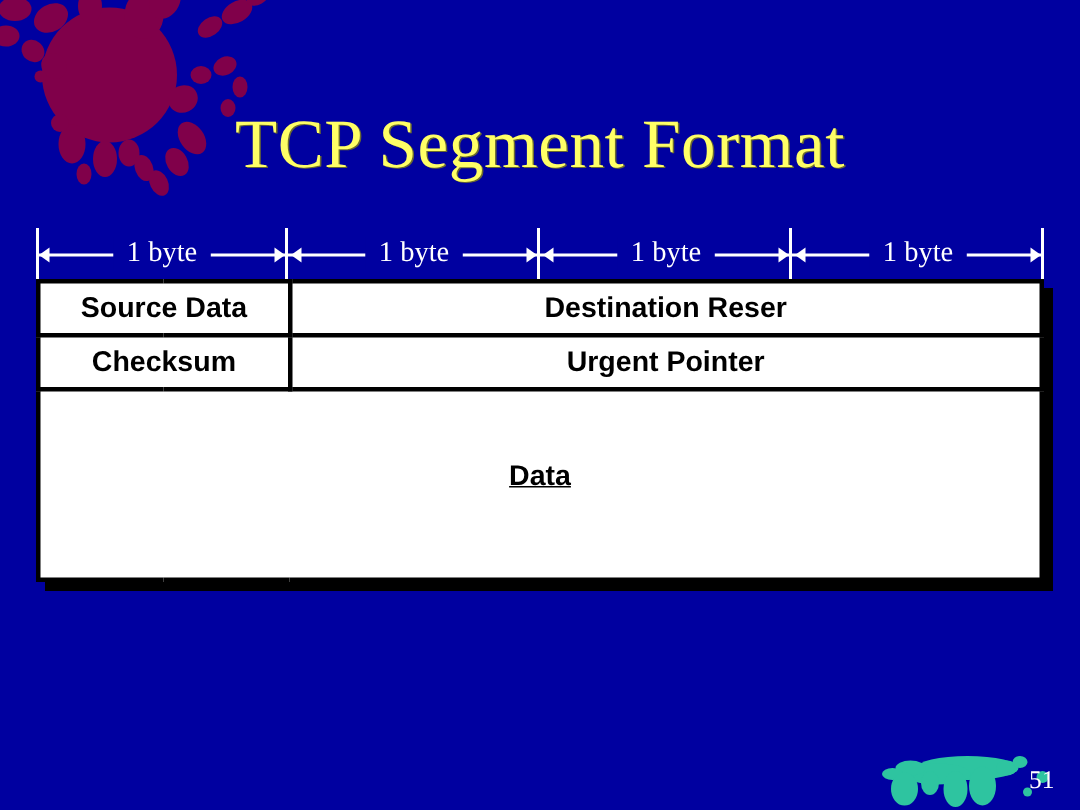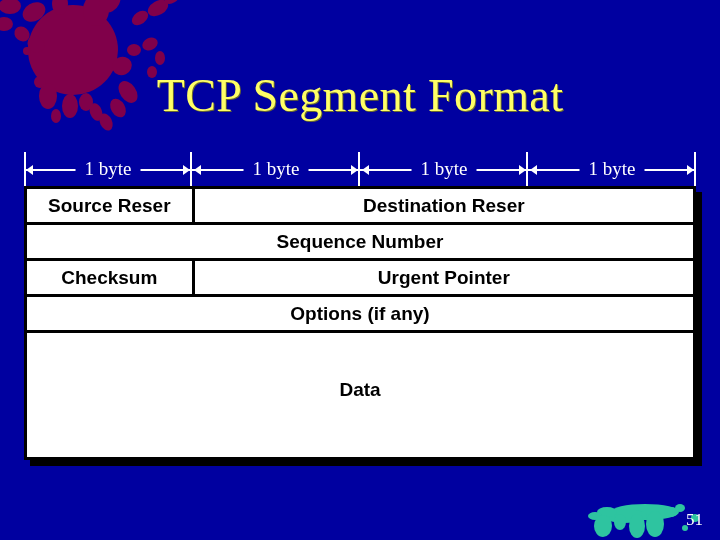--- a/index.html
+++ b/index.html
@@ -122,20 +122,21 @@
     text-align: center;
     padding: 0;
     height: 33px;
     vertical-align: middle;
     white-space: nowrap;
   }
   #segment-table tr.row-data td {
     vertical-align: top;
     padding-top: 46px;
     height: 78px;
+    text-decoration: underline;
   }
 
   
   #page-number {
     position: absolute;
     left: 686px;
     top: 510px;
     font-family: "Liberation Serif", serif;
     font-size: 17px;
     line-height: 20px;
@@ -219,32 +220,26 @@
 
   <table id="segment-table">
     <colgroup>
       <col style="width:84px;">
         <col style="width:84px;">
       <col style="width:168px;">
         <col style="width:336px;">
     </colgroup>
     <tbody>
       <tr>
-        <td colspan="2">Source Reser</td>
+        <td colspan="2">Source Data</td>
         <td colspan="2">Destination Reser</td>
-      </tr>
-      <tr>
-        <td colspan="4">Sequence Number</td>
       </tr>
       <tr>
         <td colspan="2">Checksum</td>
         <td colspan="2">Urgent Pointer</td>
-      </tr>
-      <tr>
-        <td colspan="4">Options (if any)</td>
       </tr>
       <tr class="row-data">
         <td colspan="4">Data</td>
       </tr>
     </tbody>
   </table>
 
   <svg class="splat" id="splat-bottom-right" width="120" height="44" viewBox="0 0 120 44" aria-hidden="true">
     <g fill="#2ec4a0">
       <ellipse cx="60" cy="14" rx="34" ry="8"></ellipse>

